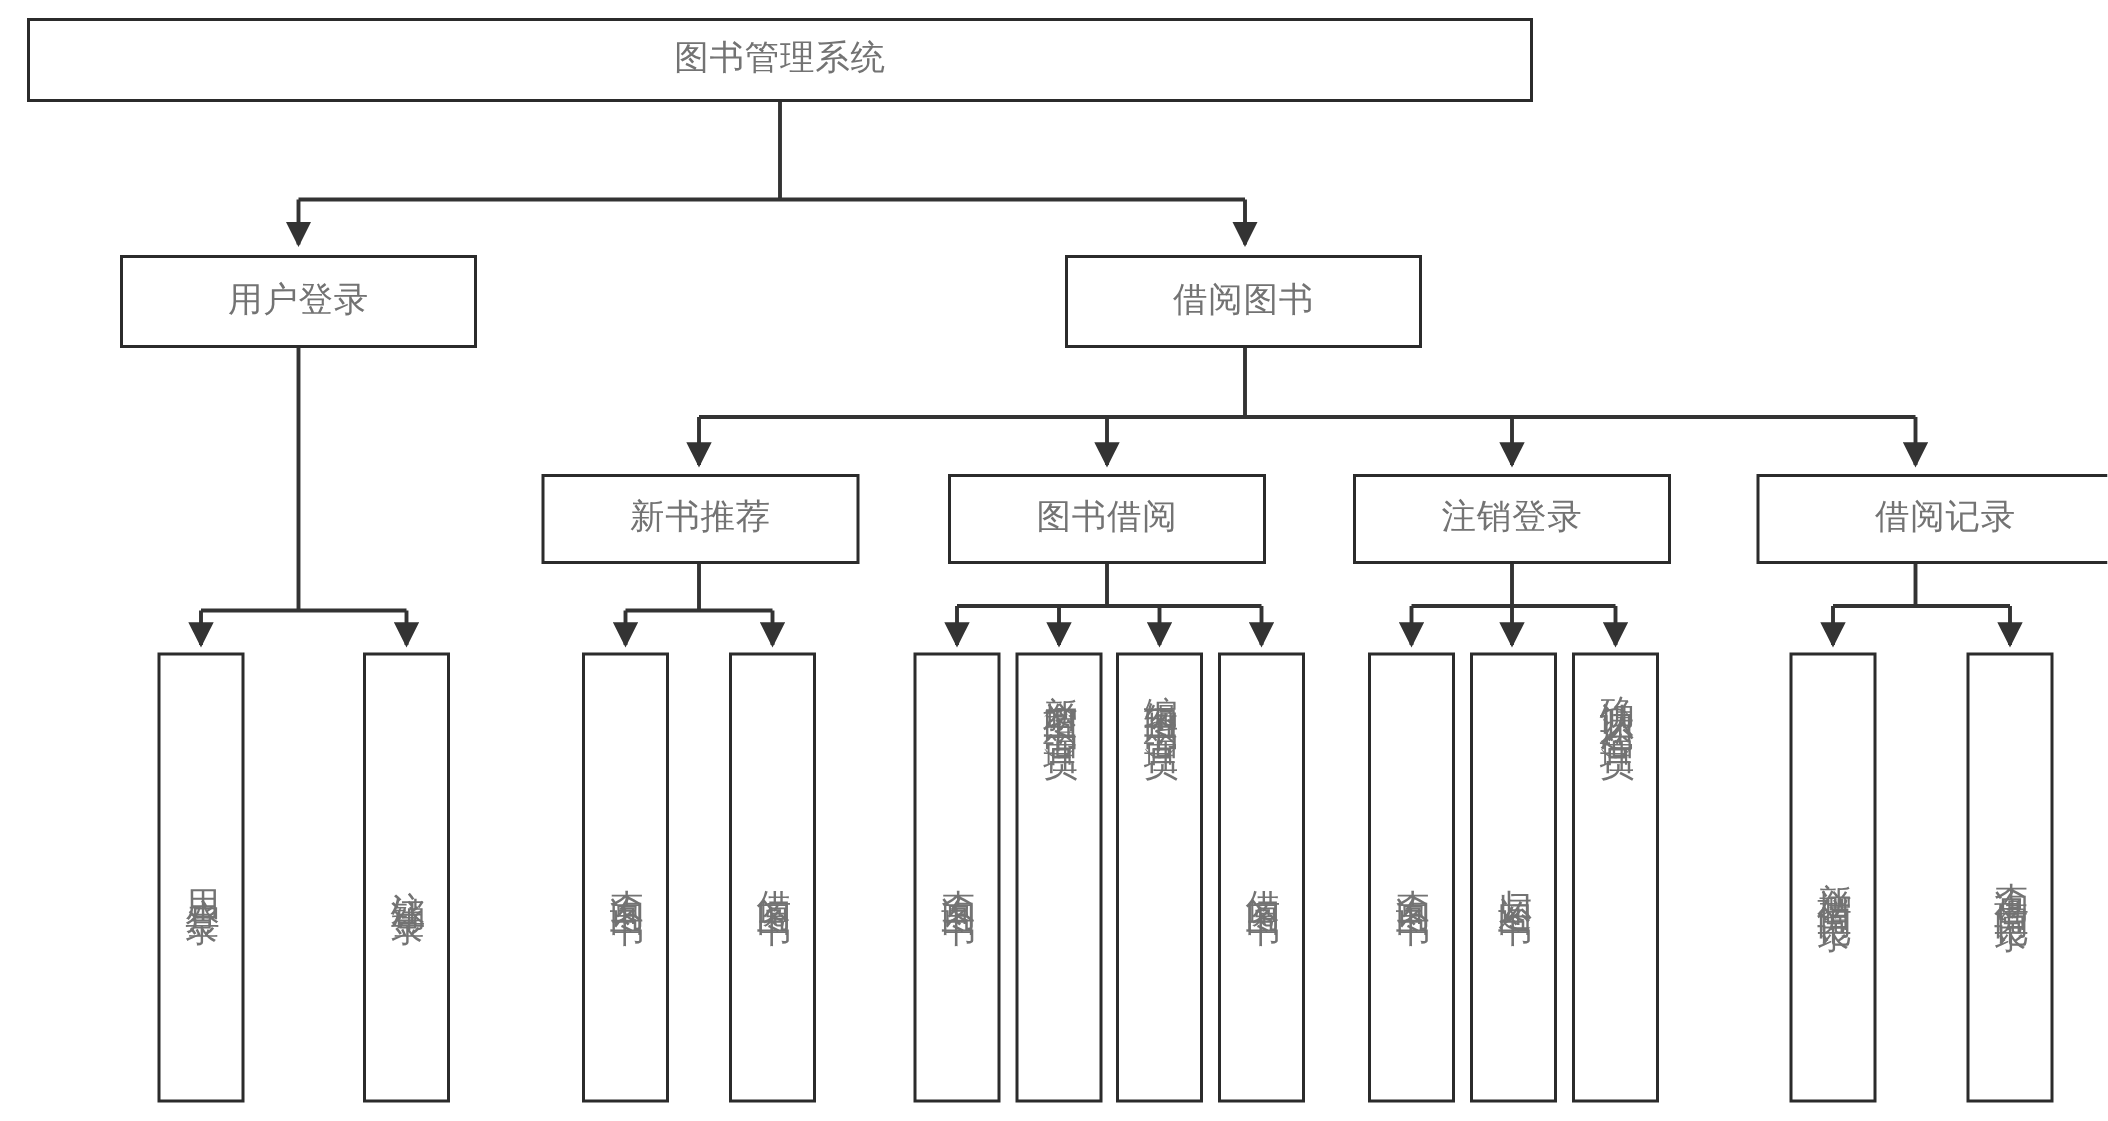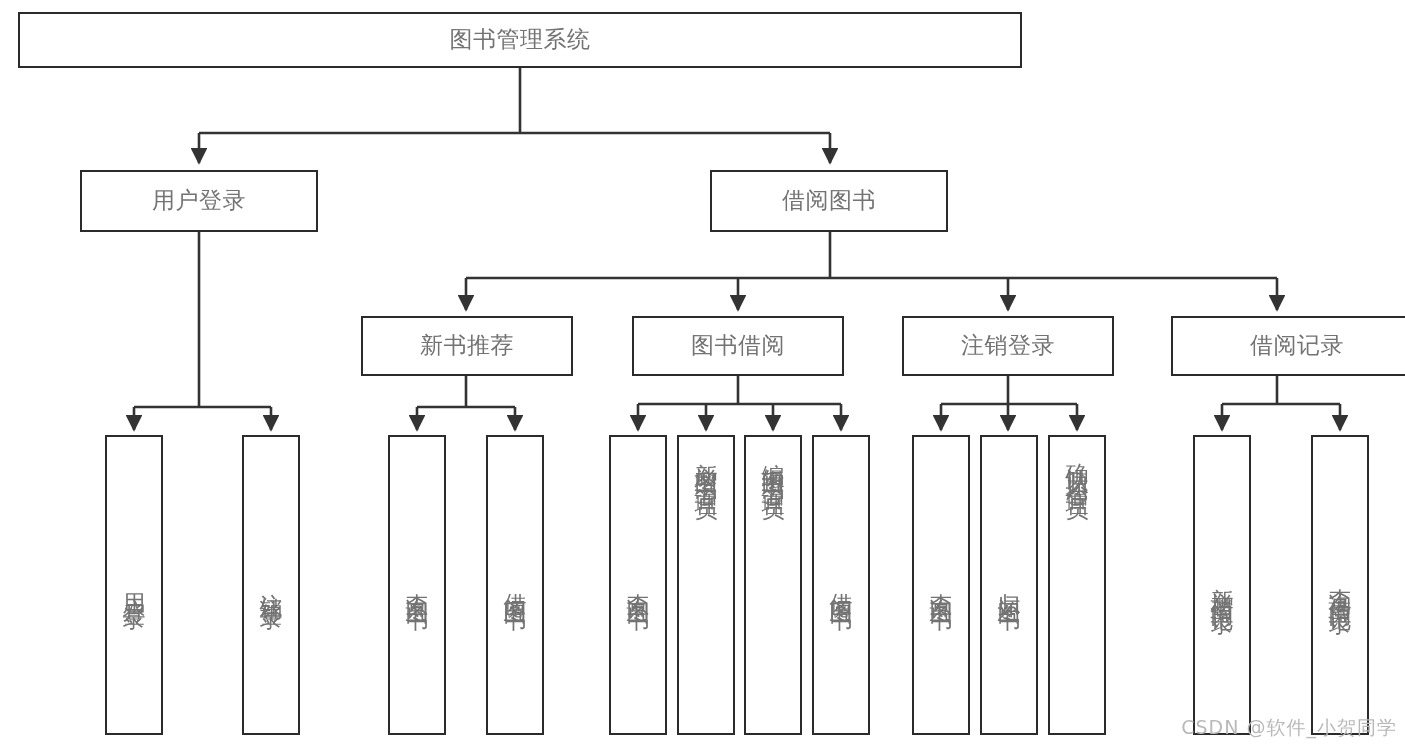--- a/index.html
+++ b/index.html
@@ -209,15 +209,14 @@
   </div>
 
   <div class="node node-v center" style="left:1193px; top:435px; width:58px; height:300px;">
     <span class="vtext">新增借阅记录</span>
   </div>
 
   <div class="node node-v center" style="left:1311px; top:435px; width:58px; height:300px;">
     <span class="vtext">查询借阅记录</span>
   </div>
 
-  <div class="watermark">CSDN @软件_小贺同学</div>
 
 </div>
 
 </body></html>

